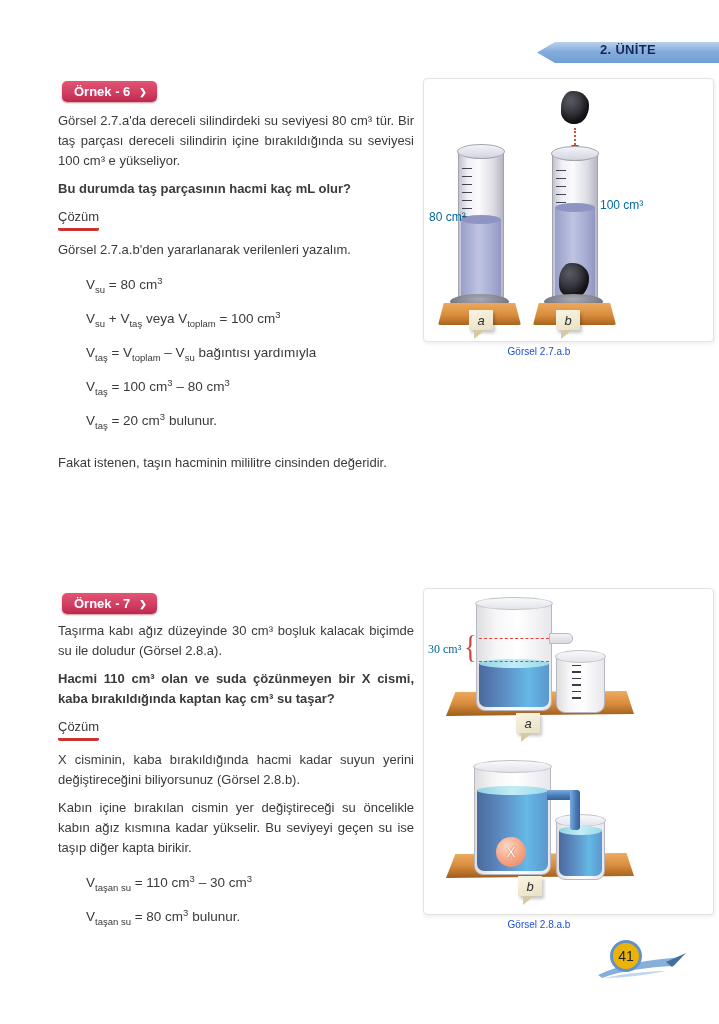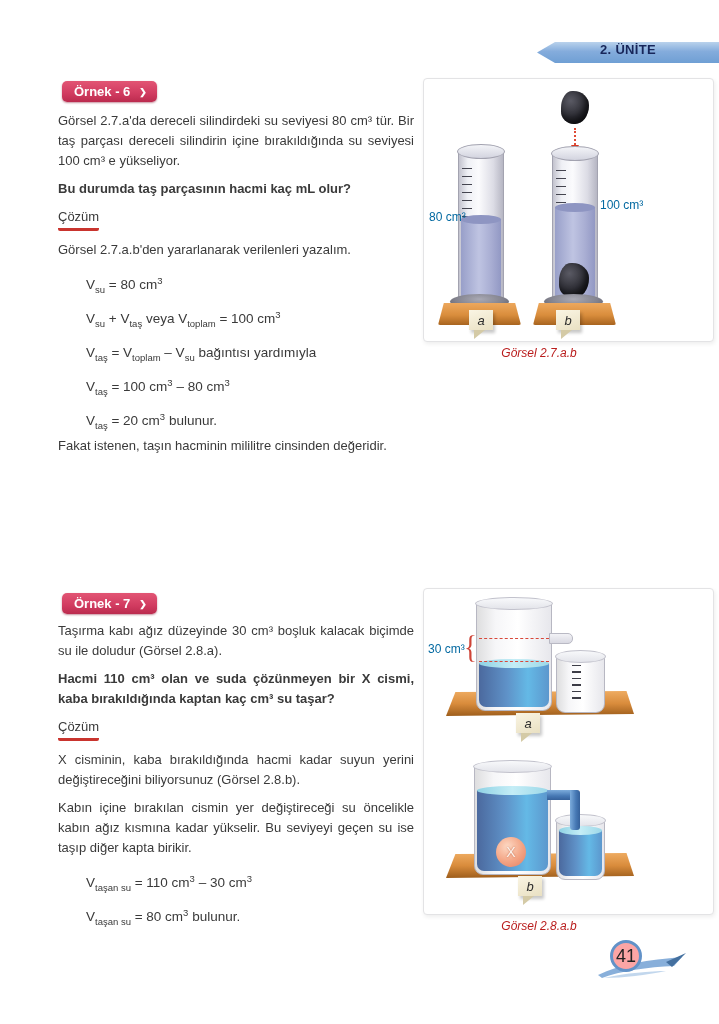--- a/index.html
+++ b/index.html
@@ -31,31 +31,31 @@
   .text-col{position:absolute;left:58px;width:356px;font-size:13px;line-height:20px;}
   #ornek6-text{top:111px;}
   #ornek7-text{top:621px;}
   .para{margin:0 0 8px 0;text-align:justify;}
   .para.q{font-weight:bold;margin-bottom:8px;}
   .solution{display:inline-block;margin:0 0 9px 0;border-bottom:3px solid #c9342e;padding-bottom:1px;border-radius:2px;}
   .eq{margin:15px 0 5px 28px;font-size:13.5px;line-height:19px;white-space:nowrap;}
   .eq sub,.eq sup{font-size:9.5px;line-height:0;}
   .eq sub{vertical-align:-4px;}
   .eq sup{vertical-align:5px;}
-  .note{margin:6px 0 8px 0;text-align:justify;}
+  .note{margin:23px 0 8px 0;text-align:justify;}
   
   .fig-panel{
     position:absolute;background:#fff;border:1px solid #e3e3e5;border-radius:4px;
     box-shadow:1px 2px 4px rgba(0,0,0,.07);
   }
   #fig27-panel{left:423px;top:78px;width:289px;height:262px;}
   #fig28-panel{left:423px;top:588px;width:289px;height:325px;}
   .fig-caption{
     position:absolute;width:230px;text-align:center;
-    font-style:italic;font-size:12px;color:#b91c1c;
+    font-size:10px;color:#1d4ed8;
   }
   #fig27-caption{left:424px;top:346px;}
   #fig28-caption{left:424px;top:919px;}
   .fig-panel *{position:absolute;}
   
   .cyl{
     border:1.5px solid #a3a3b0;border-radius:5px 5px 7px 7px;
     background:linear-gradient(90deg,#c3c3ce 0%,#eff0f5 20%,#fbfbfd 45%,#dcdce5 78%,#b6b6c3 100%);
   }
   .cyl::before{ 
@@ -119,23 +119,23 @@
     background:linear-gradient(180deg,#eeab61 0%,#d98c3c 50%,#9e5e1c 100%);}
   .x-ball{
     width:30px;height:30px;border-radius:50%;
     background:radial-gradient(circle at 38% 32%,#fdd9c4 0%,#f3a383 55%,#e57e61 100%);
     display:flex;align-items:center;justify-content:center;
     color:#fbf4ee;font-size:14px;text-shadow:0 0 2px rgba(180,80,50,.8);
   }
   
   .page-num{
     position:absolute;left:610px;top:940px;width:26px;height:26px;border-radius:50%;
-    border:3px solid #6292c8;background:#fca5a5;z-index:2;
+    border:3px solid #6292c8;background:#eab308;z-index:2;
     display:flex;align-items:center;justify-content:center;
-    font-size:18px;color:#222;
+    font-size:14px;color:#222;
   }
   .swoosh{position:absolute;left:596px;top:951px;z-index:1;}
 </style>
 </head>
 <body>
 
 <div class="unit-ribbon">
   <span>2. ÜNİTE</span>
 </div>
 
@@ -206,21 +206,21 @@
 <div class="fig-panel" id="fig28-panel">
 
   <div class="plank" style="left:22px;top:102px;width:188px;"></div>
   <div class="beaker" style="left:52px;top:12px;width:74px;height:108px;">
     <div class="water-blue" style="position:absolute;top:61px;"></div>
   </div>
   <div class="spout" style="left:125px;top:44px;"></div>
   <div class="dash-red" style="left:55px;top:49px;width:70px;"></div>
   <div class="dash-red" style="left:55px;top:72px;width:70px;"></div>
   <div class="brace" style="left:40px;top:44px;">{</div>
-  <div class="lvl-label" style="left:4px;top:53px;">30 cm³</div>
+  <div class="lvl-label" style="left:4px;top:53px;font-family:Liberation Serif, serif;">30 cm³</div>
   <div class="beaker" style="left:132px;top:65px;width:47px;height:57px;">
     <div class="beaker-ticks" style="position:absolute;"></div>
   </div>
   <div class="tag" style="left:92px;top:124px;">
     <span>a</span>
   </div>
 
   <div class="plank" style="left:22px;top:264px;width:188px;"></div>
   <div class="beaker" style="left:50px;top:175px;width:75px;height:109px;">
     <div class="water-blue" style="position:absolute;top:25px;"></div>

